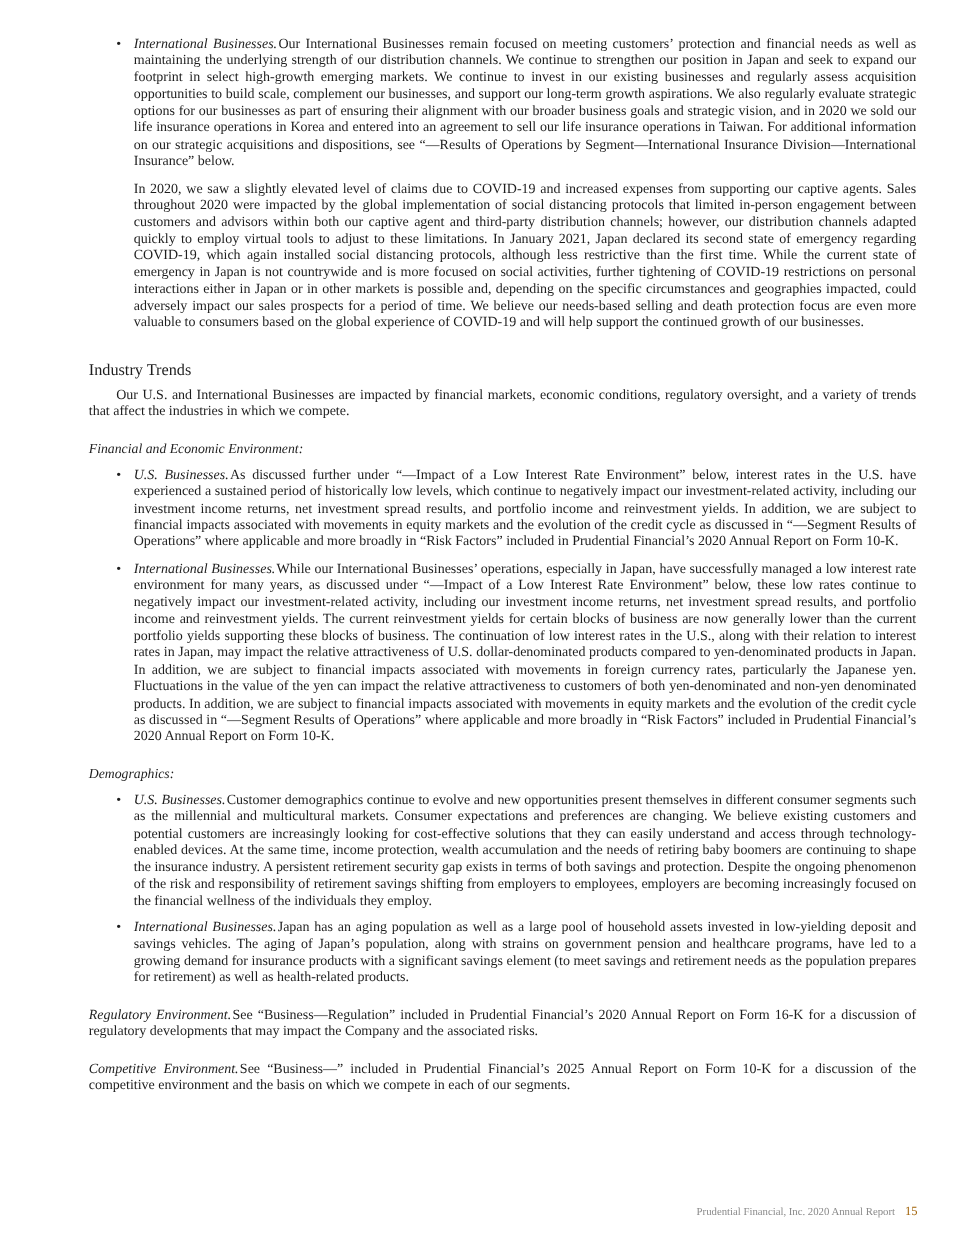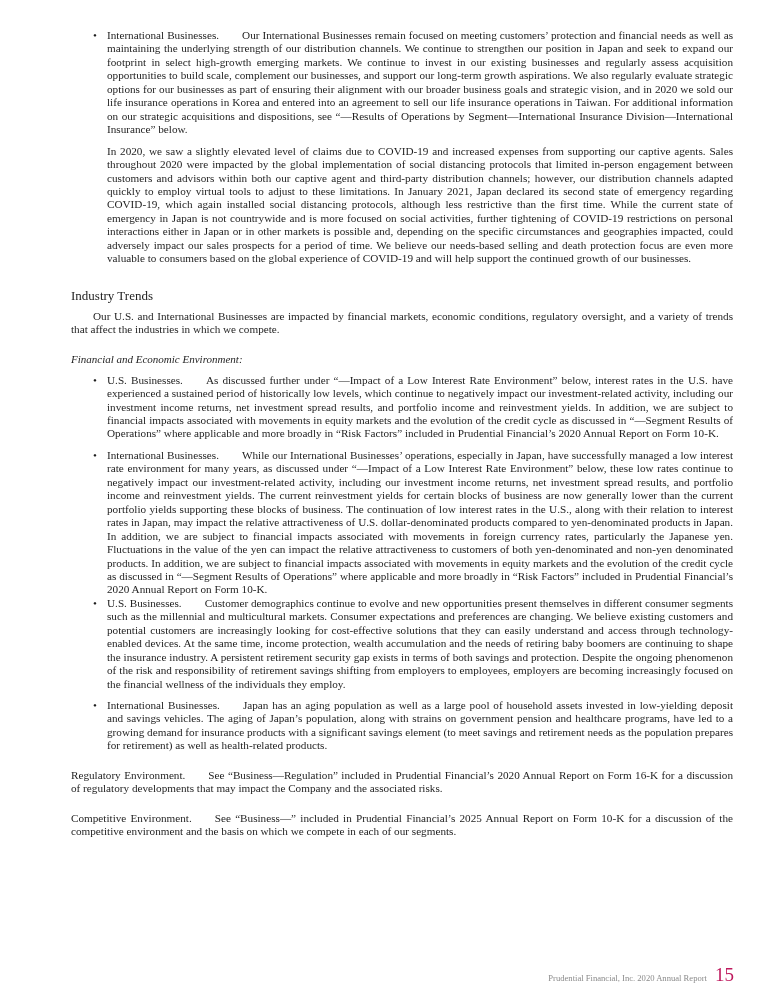--- a/index.html
+++ b/index.html
@@ -6,29 +6,29 @@
   body { width: 768px; height: 1004px; position: relative; overflow: hidden; }
   .page {
     position: absolute; left: 71px; top: 29px; width: 662px;
     font-family: "Liberation Serif", serif; font-size: 11.2px; line-height: 13.45px;
     color: #1e1e1e; text-align: justify;
   }
   .bullet-item { position: relative; padding-left: 36px; margin: 0 0 8px 0; }
   .bullet-item .dot { position: absolute; left: 22px; top: 0; }
   .para { margin: 0 0 8px 0; }
   .para-indent { text-indent: 22px; }
-  .lead { margin-right: 23px; }
+  .lead { font-style: italic; margin-right: 1px; }
   .heading-bold { font-weight: normal; font-size: 13px; margin: 22px 0 7px 0; line-height: 15px; }
   .heading-italic { font-style: italic; font-size: 11px; margin: 15px 0 7px 0; line-height: 15px; }
   .gap-block { margin-top: 16px; }
   .footer {
     position: absolute; right: 34px; top: 964px; display: flex; align-items: baseline;
     font-family: Liberation Serif, serif; color: #8a8a8a; font-size: 8.6px;
   }
-  .footer .pgnum { font-size: 19px; color: #be185d; margin-left: 8px; }
+  .footer .pgnum { font-size: 10px; color: #a16207; margin-left: 8px; }
 </style>
 </head>
 <body>
 
 <div class="page">
 
   <div class="bullet-item">
     <span class="dot">•</span>
     <span class="lead">International Businesses.</span><span>Our International Businesses remain focused on meeting customers’ protection and financial needs as well as maintaining the underlying strength of our distribution channels. We continue to strengthen our position in Japan and seek to expand our footprint in select high-growth emerging markets. We continue to invest in our existing businesses and regularly assess acquisition opportunities to build scale, complement our businesses, and support our long-term growth aspirations. We also regularly evaluate strategic options for our businesses as part of ensuring their alignment with our broader business goals and strategic vision, and in 2020 we sold our life insurance operations in Korea and entered into an agreement to sell our life insurance operations in Taiwan. For additional information on our strategic acquisitions and dispositions, see “—Results of Operations by Segment—International Insurance Division—International Insurance” below.</span>
   </div>
@@ -42,20 +42,21 @@
   <div class="heading-italic">Financial and Economic Environment:</div>
   <div class="bullet-item">
     <span class="dot">•</span>
     <span class="lead">U.S. Businesses.</span><span>As discussed further under “—Impact of a Low Interest Rate Environment” below, interest rates in the U.S. have experienced a sustained period of historically low levels, which continue to negatively impact our investment-related activity, including our investment income returns, net investment spread results, and portfolio income and reinvestment yields. In addition, we are subject to financial impacts associated with movements in equity markets and the evolution of the credit cycle as discussed in “—Segment Results of Operations” where applicable and more broadly in “Risk Factors” included in Prudential Financial’s 2020 Annual Report on Form 10-K.</span>
   </div>
   <div class="bullet-item" style="margin-bottom:0;">
     <span class="dot">•</span>
     <span class="lead">International Businesses.</span><span>While our International Businesses’ operations, especially in Japan, have successfully managed a low interest rate environment for many years, as discussed under “—Impact of a Low Interest Rate Environment” below, these low rates continue to negatively impact our investment-related activity, including our investment income returns, net investment spread results, and portfolio income and reinvestment yields. The current reinvestment yields for certain blocks of business are now generally lower than the current portfolio yields supporting these blocks of business. The continuation of low interest rates in the U.S., along with their relation to interest rates in Japan, may impact the relative attractiveness of U.S. dollar-denominated products compared to yen-denominated products in Japan. In addition, we are subject to financial impacts associated with movements in foreign currency rates, particularly the Japanese yen. Fluctuations in the value of the yen can impact the relative attractiveness to customers of both yen-denominated and non-yen denominated products. In addition, we are subject to financial impacts associated with movements in equity markets and the evolution of the credit cycle as discussed in “—Segment Results of Operations” where applicable and more broadly in “Risk Factors” included in Prudential Financial’s 2020 Annual Report on Form 10-K.</span>
   </div>
 
+  <div class="heading-italic">Demographics:</div>
   <div class="bullet-item">
     <span class="dot">•</span>
     <span class="lead">U.S. Businesses.</span><span>Customer demographics continue to evolve and new opportunities present themselves in different consumer segments such as the millennial and multicultural markets. Consumer expectations and preferences are changing. We believe existing customers and potential customers are increasingly looking for cost-effective solutions that they can easily understand and access through technology-enabled devices. At the same time, income protection, wealth accumulation and the needs of retiring baby boomers are continuing to shape the insurance industry. A persistent retirement security gap exists in terms of both savings and protection. Despite the ongoing phenomenon of the risk and responsibility of retirement savings shifting from employers to employees, employers are becoming increasingly focused on the financial wellness of the individuals they employ.</span>
   </div>
   <div class="bullet-item" style="margin-bottom:0;">
     <span class="dot">•</span>
     <span class="lead">International Businesses.</span><span>Japan has an aging population as well as a large pool of household assets invested in low-yielding deposit and savings vehicles. The aging of Japan’s population, along with strains on government pension and healthcare programs, have led to a growing demand for insurance products with a significant savings element (to meet savings and retirement needs as the population prepares for retirement) as well as health-related products.</span>
   </div>
 
   <div class="para gap-block">

